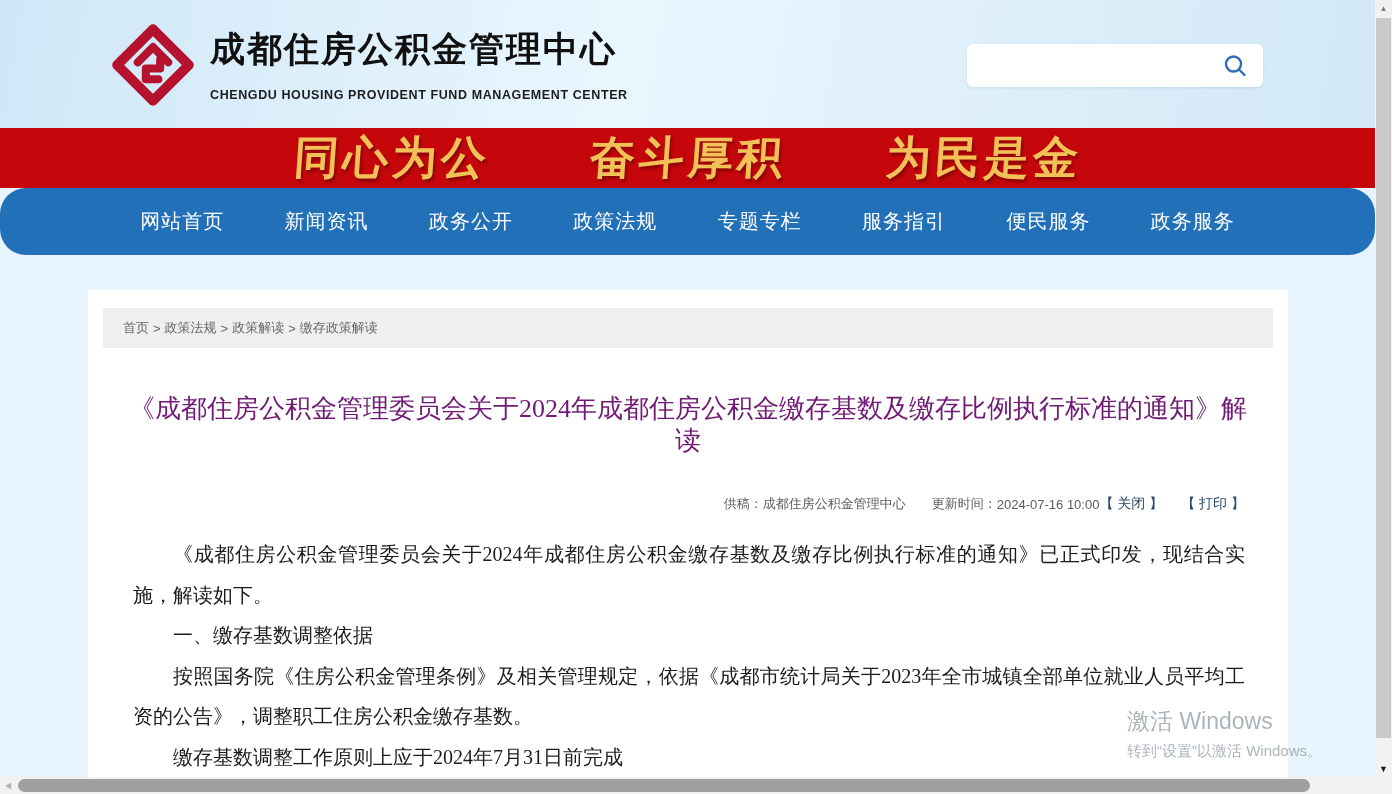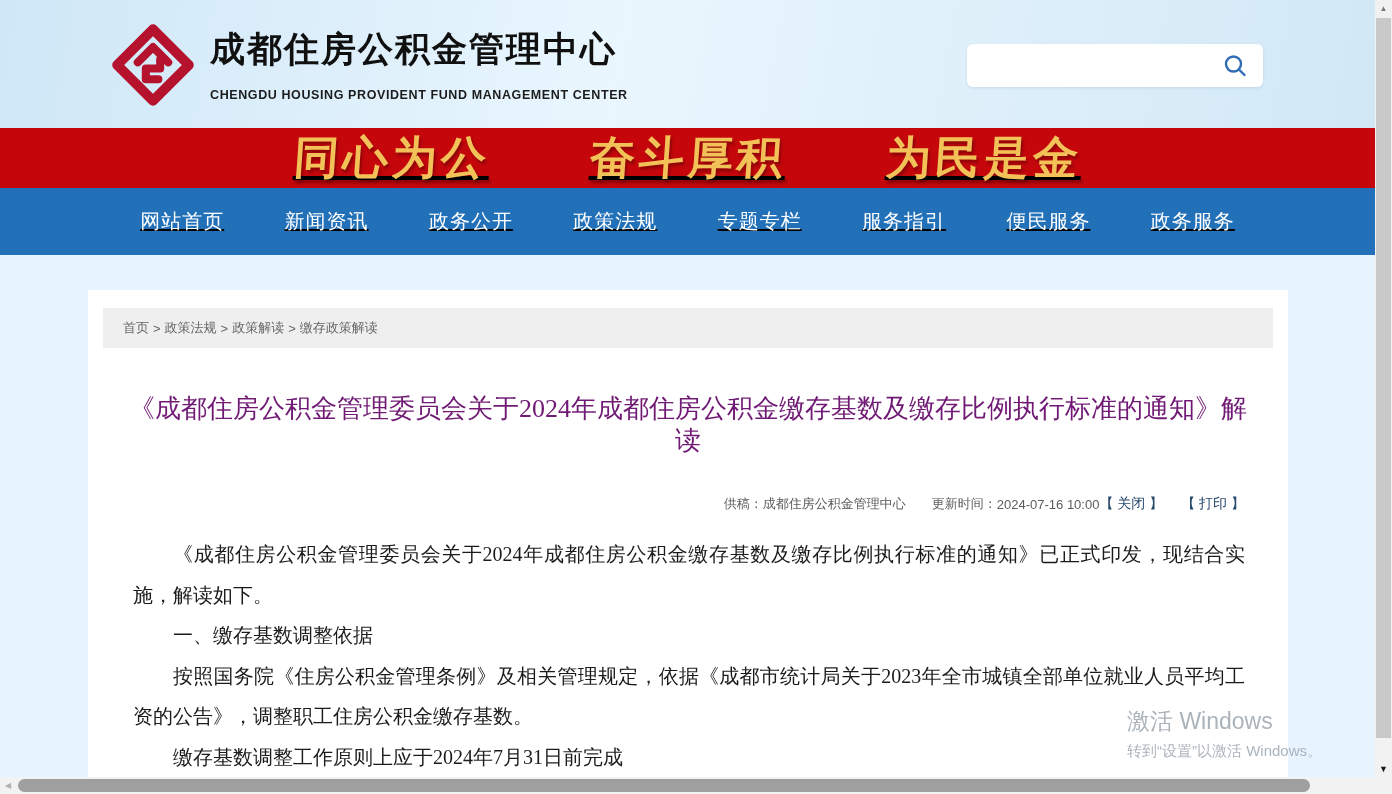--- a/index.html
+++ b/index.html
@@ -2,21 +2,21 @@
 <html lang="zh"><head>
 <meta charset="utf-8">
 <style>
   * { box-sizing: border-box; }
   html,body { margin:0; padding:0; }
   body {
     width:1392px; height:794px; overflow:hidden; position:relative;
     background:#e7f3fd;
     font-family:"Liberation Sans","DejaVu Sans",sans-serif;
   }
-  .viewport { position:absolute; left:0; top:0; width:1375px; height:777px; overflow:hidden;text-decoration:underline; }
+  .viewport { position:absolute; left:0; top:0; width:1375px; height:777px; overflow:hidden; }
 
   
   .site-header {
     position:relative; height:128px;
     background:linear-gradient(100deg,#cfe7f7 0%,#e9f6fe 45%,#d2e8f6 100%);
   }
   .logo-wrap { position:absolute; left:110px; top:22px; display:flex; align-items:center; cursor:pointer; }
   .logo-mark { width:86px; height:86px; flex:0 0 auto; }
   .logo-text { margin-left:14px; }
   .site-title {
@@ -42,21 +42,21 @@
   .slogan-part {
     font-family:"Liberation Serif","DejaVu Serif",serif;
     font-weight:bold; font-size:45px; letter-spacing:4px; color:#f2c158;
     text-shadow:2px 3px 3px rgba(70,0,0,0.45);
     transform:skewX(-4deg); line-height:60px; white-space:nowrap;
   }
 
   
   .main-nav {
     height:67px; background:#2271b8; display:flex; align-items:center;
-    justify-content:space-around; padding:0 110px;
+    justify-content:space-around; padding:0 110px;border-radius:26px;
   }
   .nav-item {
     color:#ffffff; font-size:20px; letter-spacing:1px; cursor:pointer; white-space:nowrap;
   }
 
   
   .main-area { position:relative; height:522px; background:#e7f3fd; }
   .content-card {
     position:absolute; left:88px; top:35px; width:1200px; height:600px;
     background:#ffffff;

